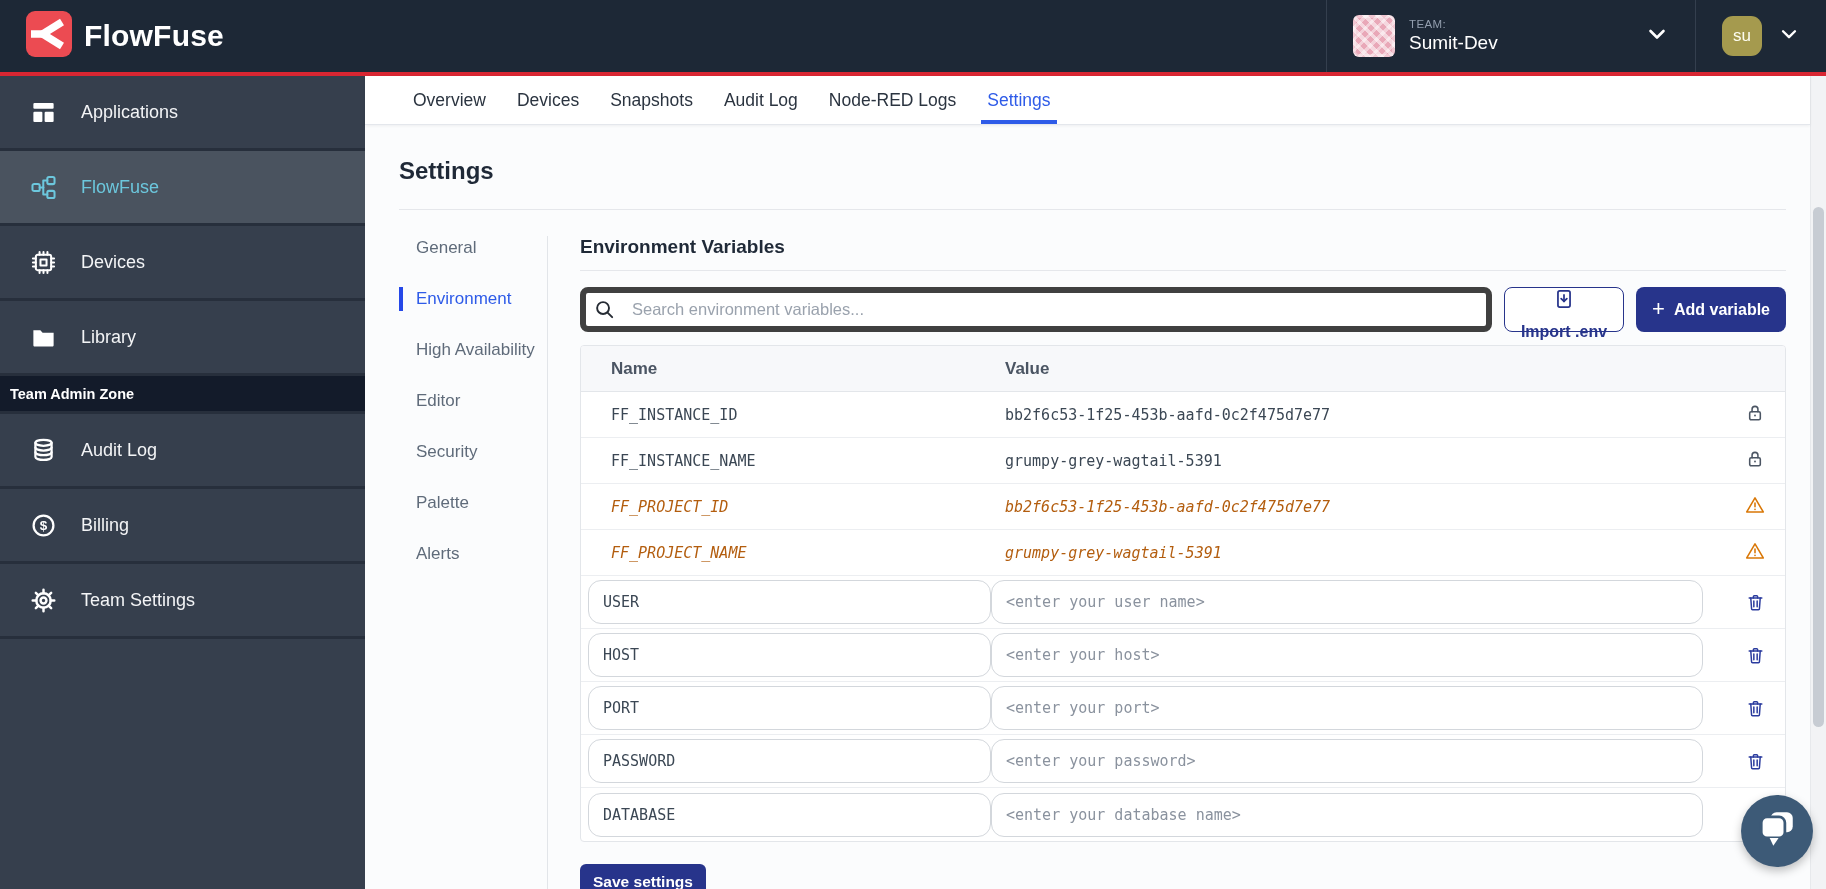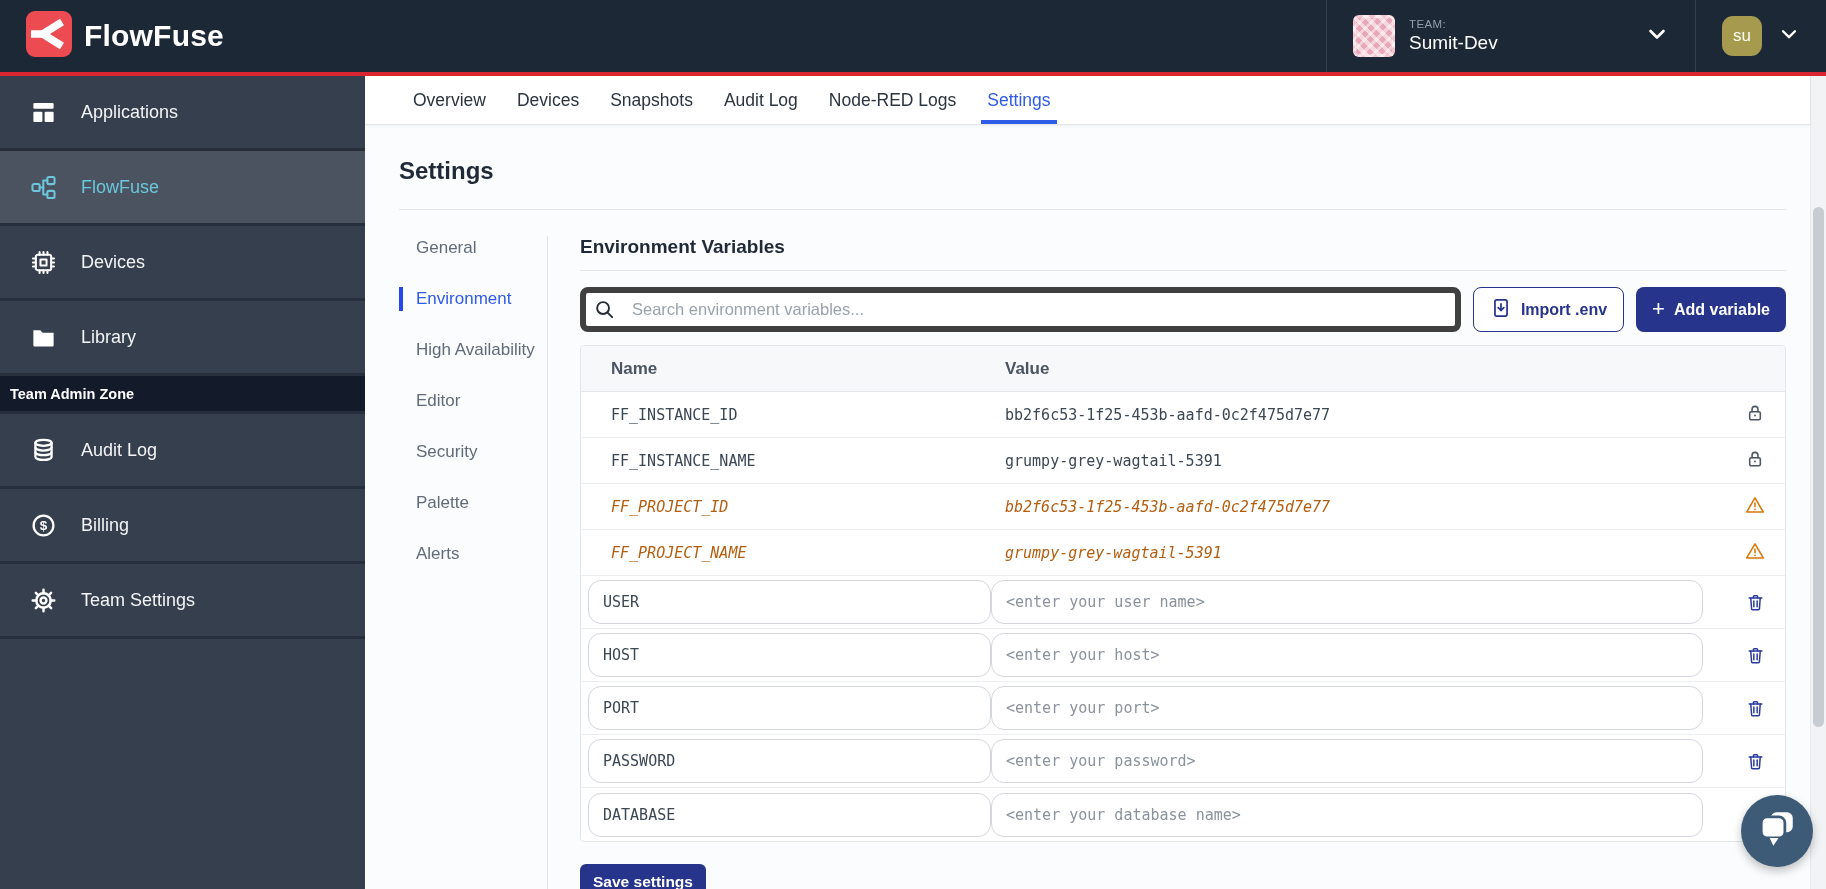--- a/index.html
+++ b/index.html
@@ -85,21 +85,21 @@
   .searchbox input {
     width:100%; height:45px; border:6px solid #404040; border-radius:8px; background:#fff;
     padding:0 14px 0 46px; font-size:16.5px; color:#374151; outline:none;
     font-family:"Liberation Sans", sans-serif;
   }
   .searchbox input::placeholder { color:#9aa2ad; }
   .searchbox .icn { position:absolute; left:13px; top:11px; }
   .btn { height:45px; border-radius:8px; display:flex; align-items:center; gap:9px;
     padding:0 16px; font-size:16px; font-weight:700; cursor:pointer; border:none; white-space:nowrap;
     font-family:"Liberation Sans", sans-serif; }
-  .btn-outline { background:#fff; border:1.5px solid #27348b; color:#27348b; }
+  .btn-outline { background:#fff; border:1.5px solid #27348b; color:#27348b;flex-direction:column; }
   .btn-primary { background:#27348b; color:#fff; }
   .btn-primary .plus { font-size:22px; font-weight:400; line-height:1; margin-top:-2px; }
   
   .env-table { margin-top:13px; background:#fff; border:1px solid #e3e6ea; border-radius:4px; overflow:hidden; }
   .t-head { display:flex; height:46px; align-items:center; background:#f7f8fa; border-bottom:1px solid #e3e6ea;
     font-size:17px; font-weight:700; color:#4b5563; }
   .col-name { width:424px; flex:0 0 424px; padding-left:30px; }
   .col-value { flex:1; min-width:0; }
   .col-icon { width:60px; flex:0 0 60px; display:flex; align-items:center; justify-content:center; }
   .t-row { display:flex; align-items:center; height:46px; border-bottom:1px solid #eceef1;

